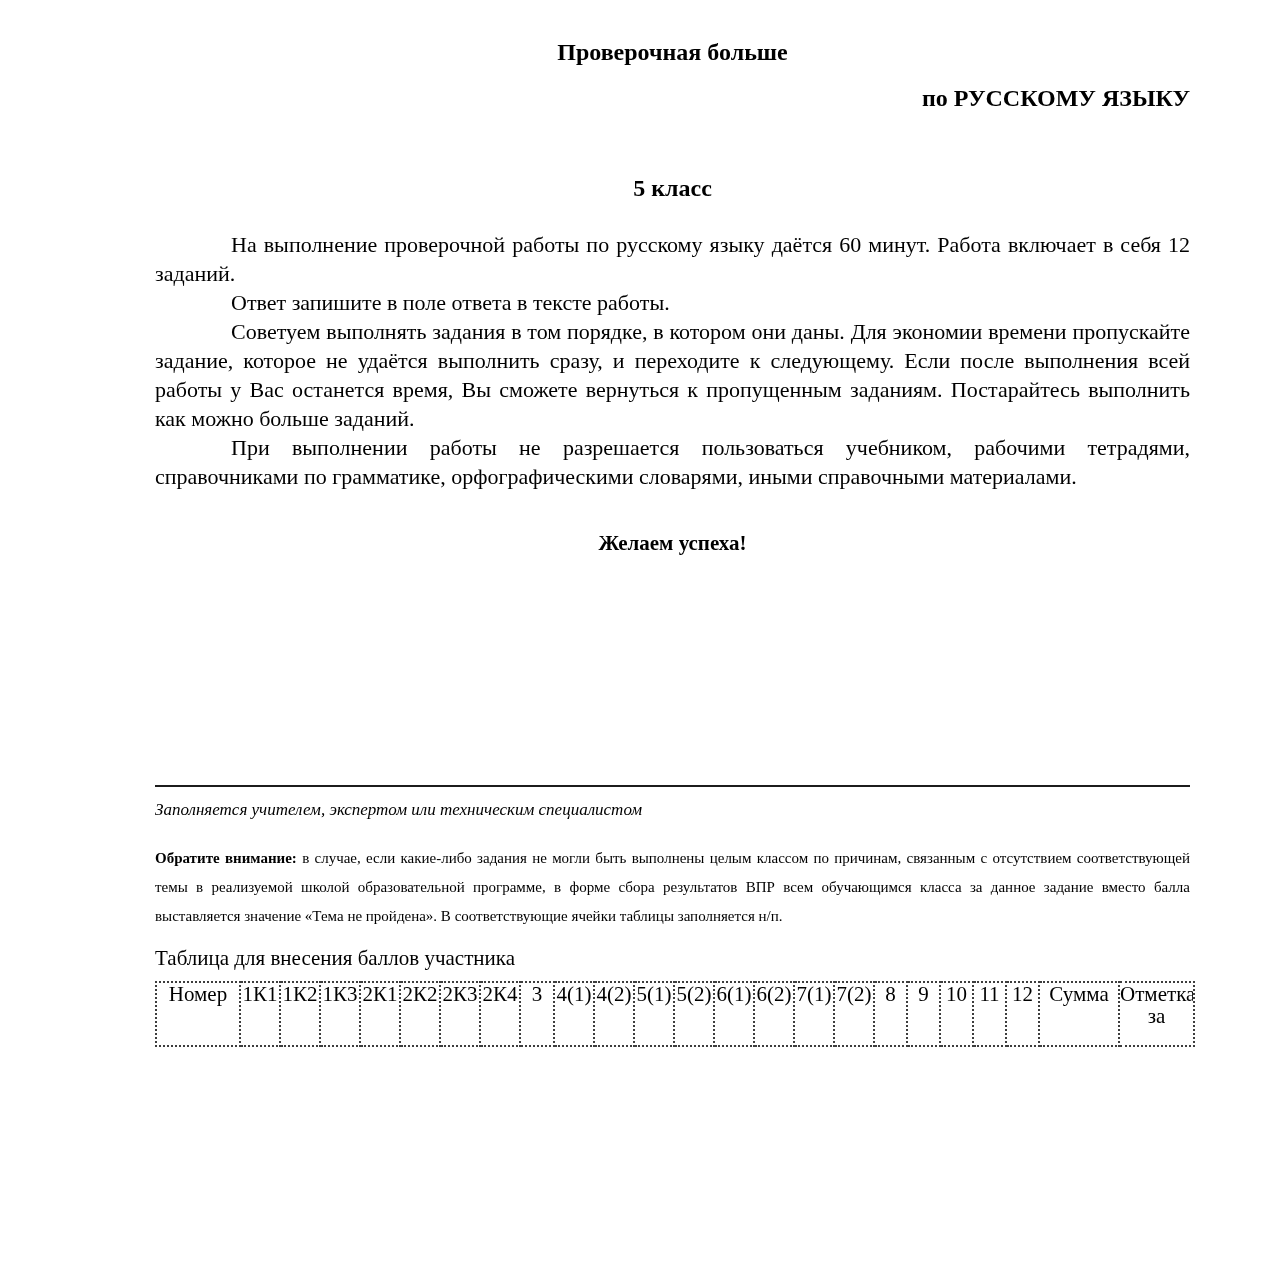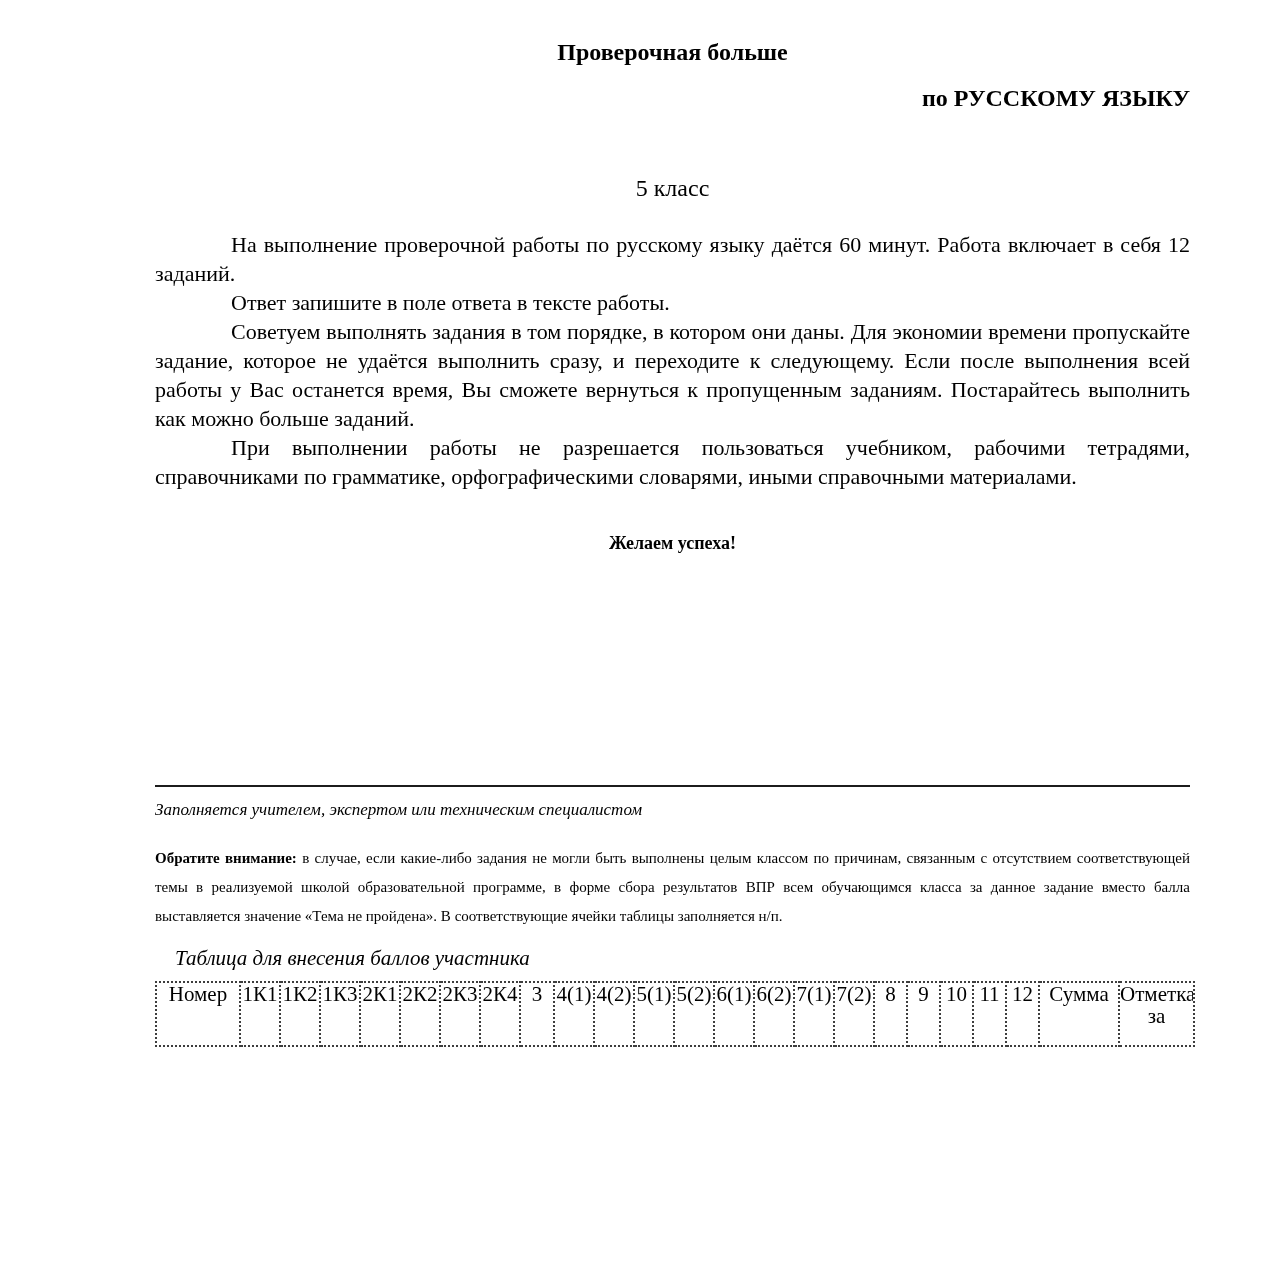--- a/index.html
+++ b/index.html
@@ -31,21 +31,21 @@
     font-size: 24px;
     line-height: 32px;
     font-weight: bold;
     text-align: right;
     font-family: Liberation Serif, serif;
   }
   .grade {
     margin-top: 58px;
     font-size: 24px;
     line-height: 32px;
-    font-weight: normal;
+    font-weight: bold;
     text-align: center;
   }
   .sample {
     margin-top: 58px;
     font-size: 24px;
     line-height: 32px;
     font-weight: bold;
     text-align: center;
   }
   .instructions-heading {
@@ -60,21 +60,21 @@
     font-size: 22px;
     line-height: 29px;
     text-align: justify;
   }
   .body-text p {
     margin: 0;
     text-indent: 76px;
   }
   .wish {
     margin-top: 36px;
-    font-size: 18px;
+    font-size: 21px;
     line-height: 32px;
     font-weight: bold;
     text-align: center;
   }
   .separator-line {
     margin-top: 226px;
     border-top: 2px solid #1c1c1c;
     height: 0;
     width: 100%;
   }
@@ -88,22 +88,20 @@
     margin-top: 20px;
     font-size: 15px;
     line-height: 29px;
     text-align: justify;
   }
   .notice .notice-label { font-weight: bold; }
   .table-caption {
     margin-top: 13px;
     font-size: 21px;
     line-height: 29px;
-    font-style: italic;
-    margin-left: 20px;
   }
   table.score-table {
     margin-top: 8px;
     border-collapse: collapse;
     table-layout: fixed;
     width: 1038px;
   }
   table.score-table td {
     border: 2px dotted #3d3d3d;
     height: 64px;

